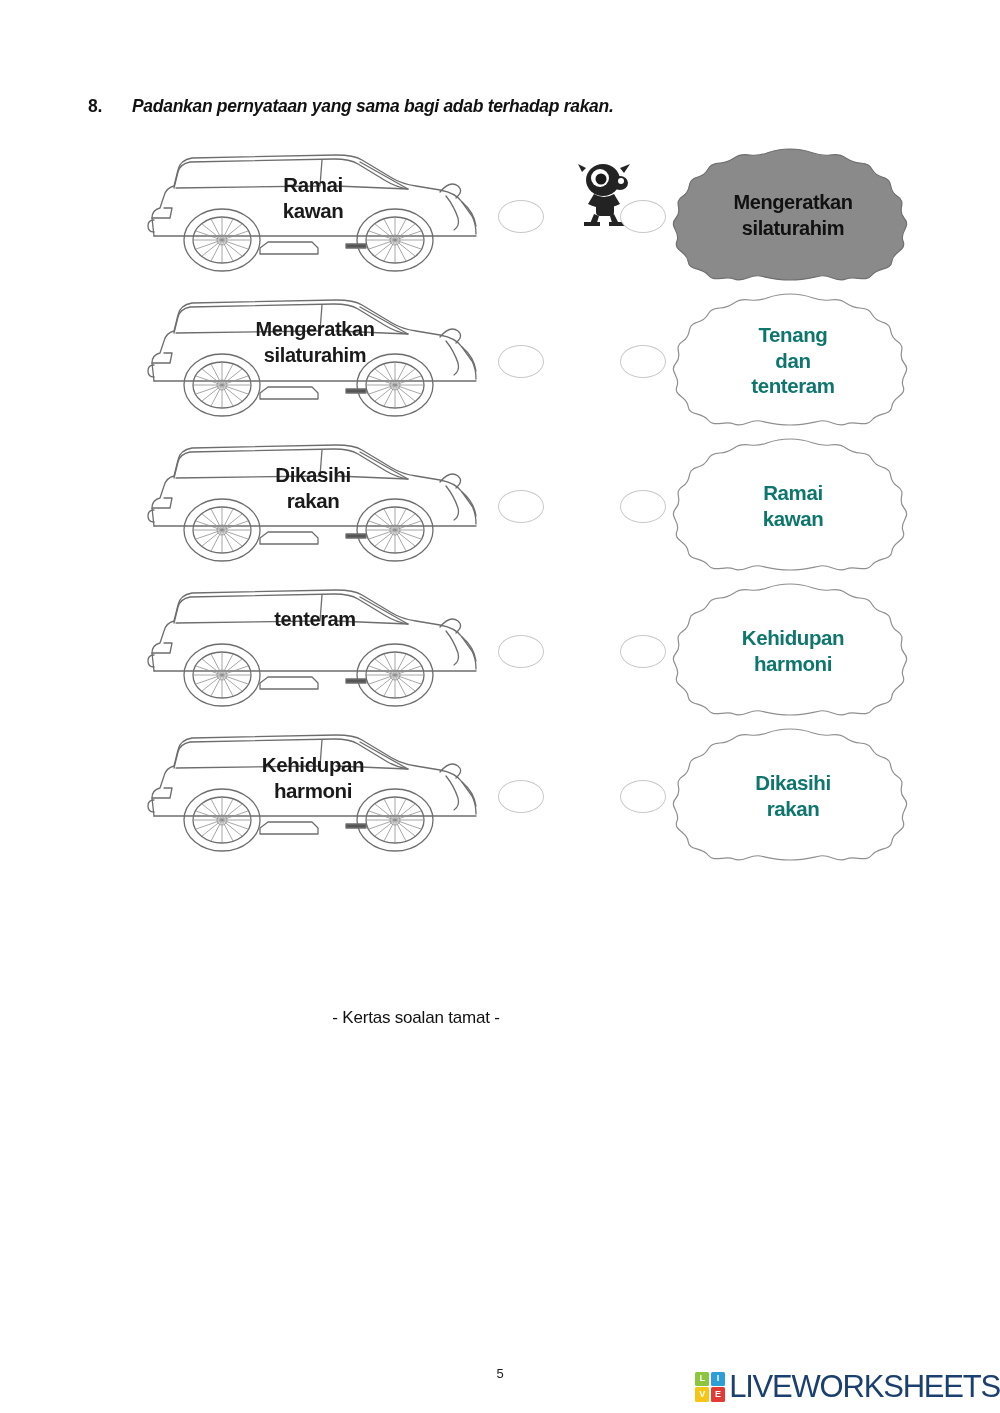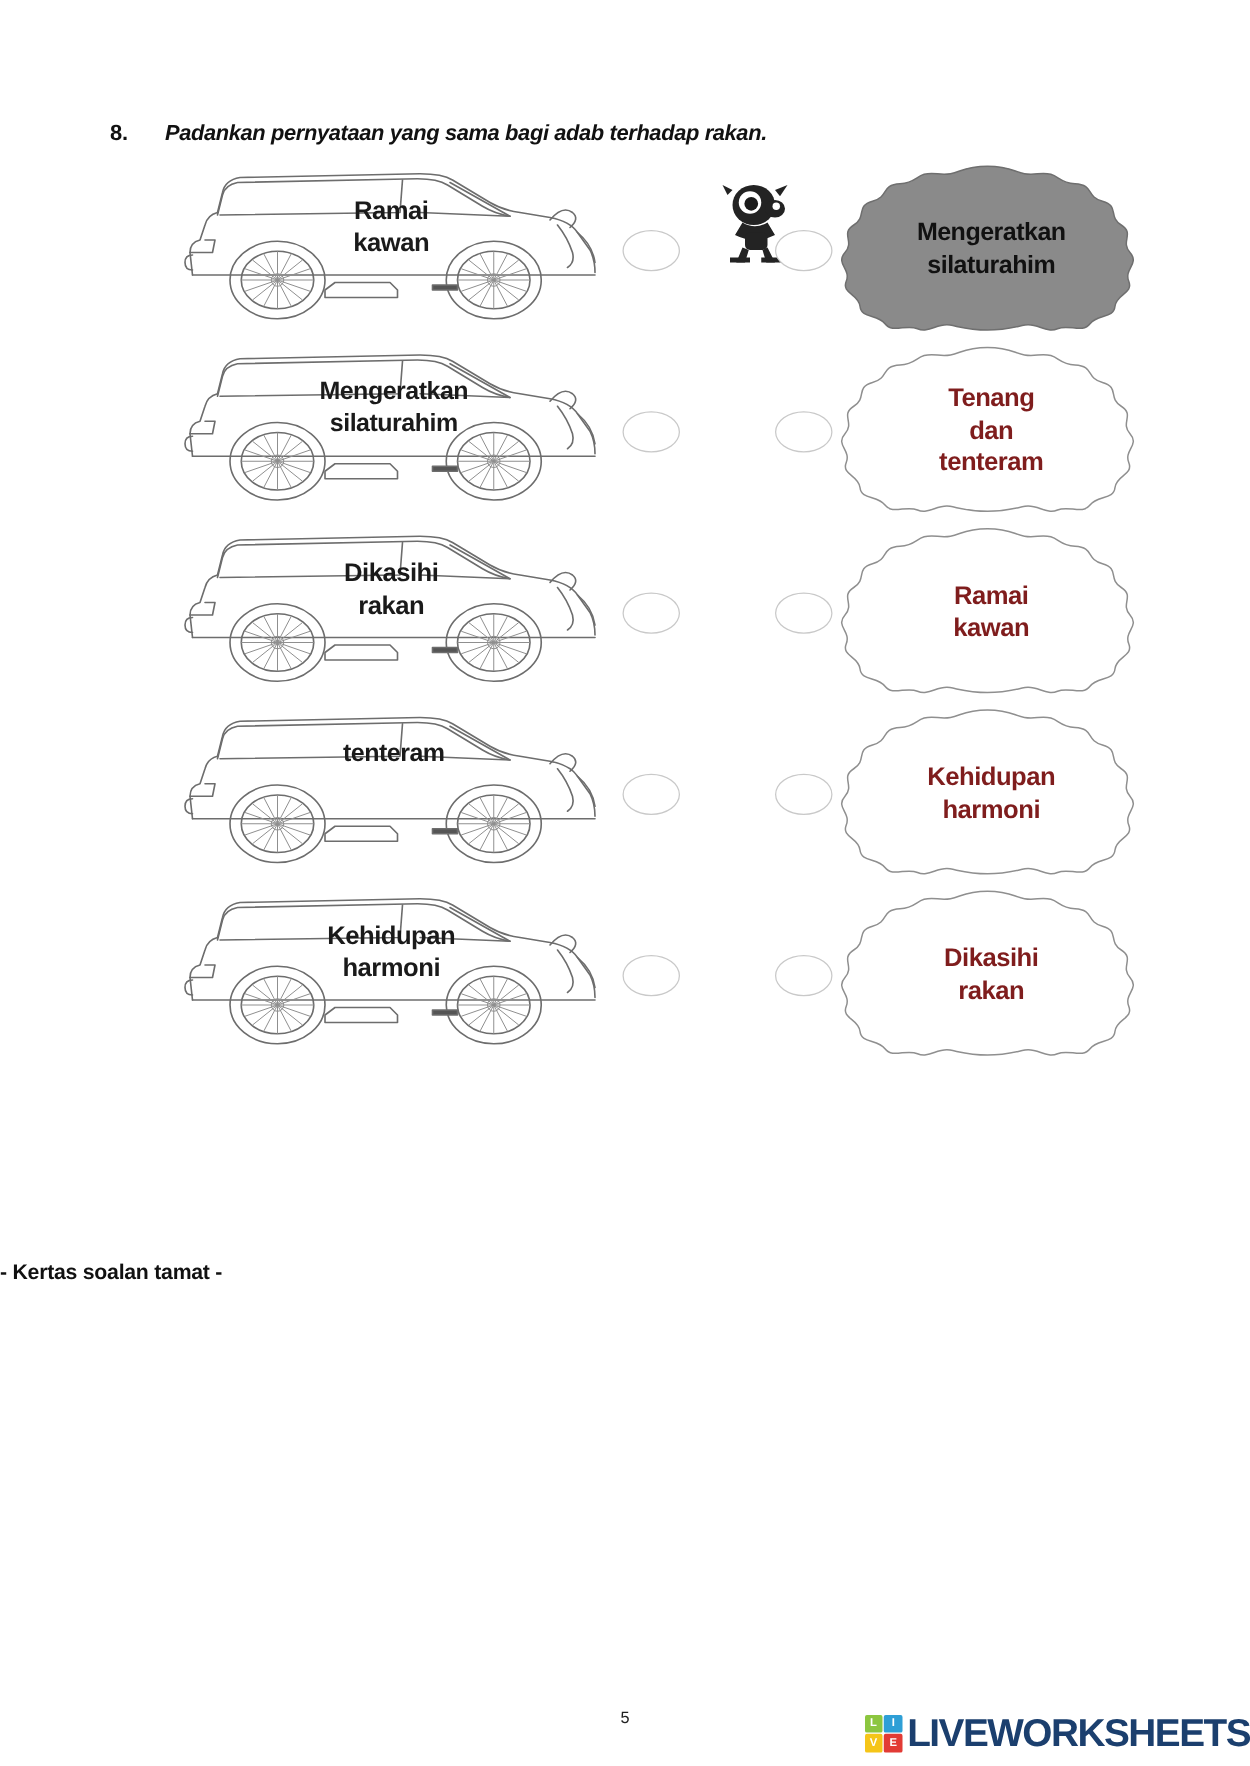--- a/index.html
+++ b/index.html
@@ -44,21 +44,21 @@
     font-size: 17.5px;
     font-weight: 700;
     letter-spacing: -0.3px;
     white-space: nowrap;
     font-style: italic;
   }
 
   
   .match-area {
     position: absolute;
-    top: 128px;
+    top: 144px;
     left: 0;
     width: 980px;
     height: 730px;
   }
 
   .col-left {
     position: absolute;
     left: 140px;
     top: 0;
     width: 410px;
@@ -137,21 +137,21 @@
     width: 240px;
     height: 143px;
     display: flex;
     align-items: center;
     justify-content: center;
     text-align: center;
     font-size: 20.5px;
     font-weight: 700;
     line-height: 1.26;
     letter-spacing: -0.4px;
-    color: #7f1d1d;
+    color: #0f766e;
     pointer-events: none;
     box-sizing: border-box;
     padding-left: 6px;
   }
   .bubble-label.filled {
     color: #111111;
     font-size: 20px;
   }
   .dot-left {
     position: absolute;
@@ -173,22 +173,23 @@
     width: 58px;
     height: 72px;
   }
 
   
   .end-note {
     position: absolute;
     top: 1008px;
     left: 0;
     width: 832px;
+    text-align: center;
     font-size: 17px;
-    font-weight: 700;
+    font-weight: 400;
     letter-spacing: -0.2px;
     color: #111111;
   }
 
   
   .page-number {
     position: absolute;
     top: 1366px;
     left: 0;
     width: 1000px;
@@ -222,21 +223,21 @@
     color: #ffffff;
     border-radius: 1.5px;
     line-height: 1;
   }
   .bm-l { background: #8cc63f; }
   .bm-i { background: #2e9fd6; }
   .bm-v { background: #f5c518; }
   .bm-e { background: #e23b35; }
   .brand-word {
     font-size: 31px;
-    font-weight: 700;
+    font-weight: 400;
     letter-spacing: -1.2px;
     color: #1b3f6e;
     line-height: 1;
   }
 </style>
 </head>
 <body>
 
 <div class="page">
 

